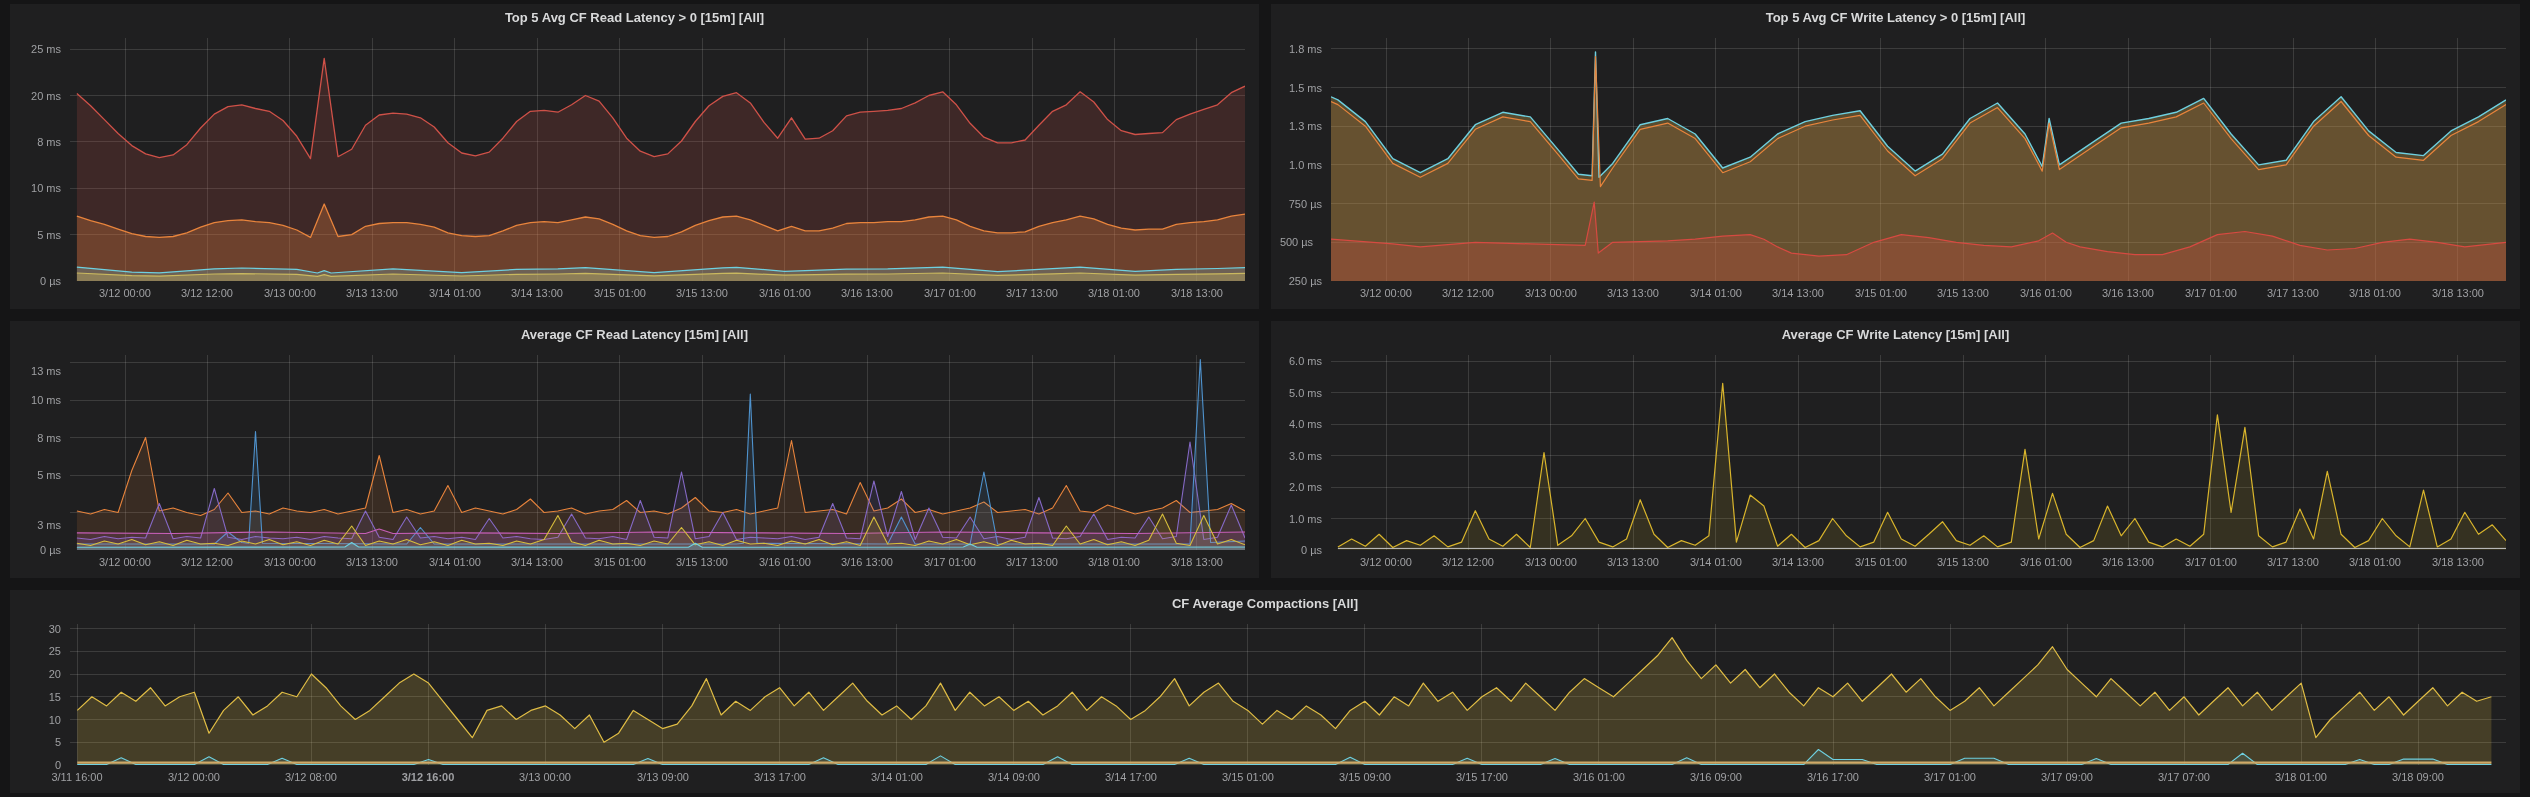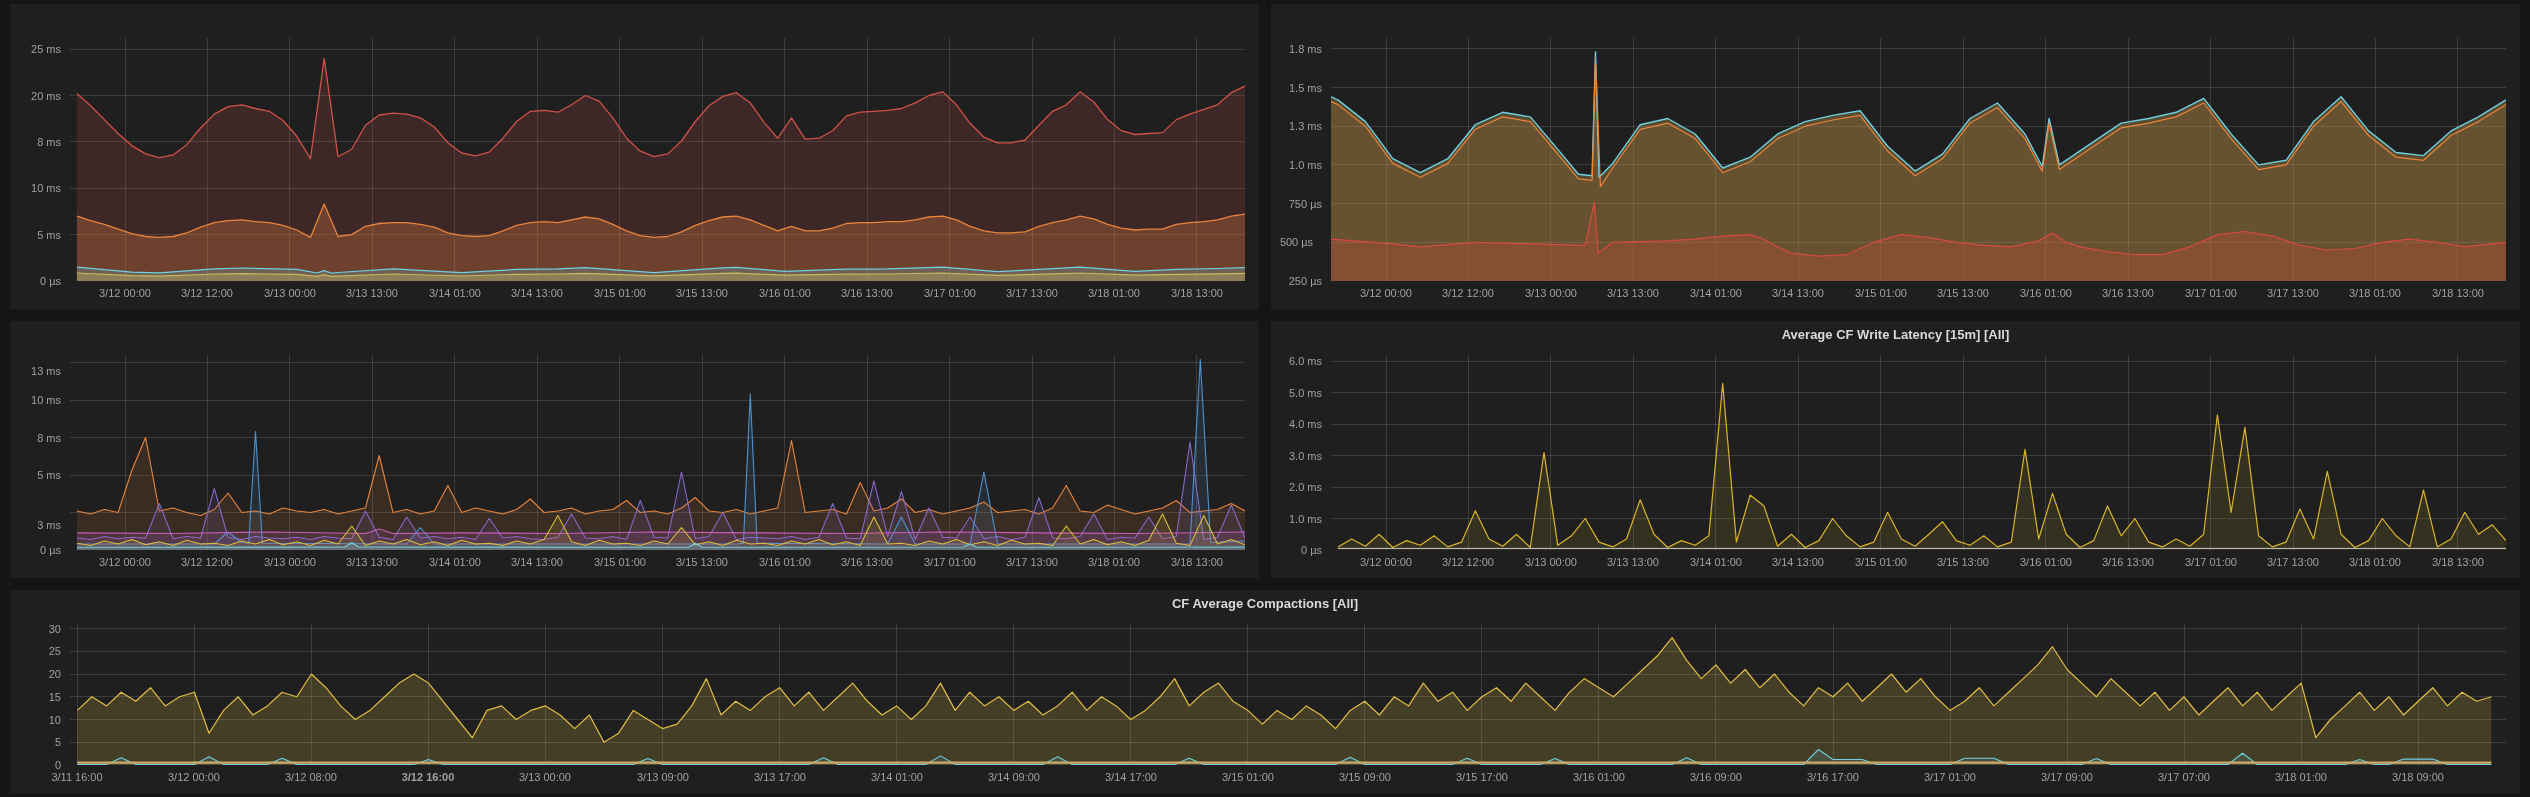--- a/index.html
+++ b/index.html
@@ -39,20 +39,21 @@
     position:absolute;width:90px;text-align:center;
     font-size:11px;color:#9fa0a3;white-space:nowrap;
   }
 </style>
 </head>
 <body>
 
 <div class="dash">
 
   <div class="panel">
+    <div class="panel-title">Top 5 Avg CF Read Latency &gt; 0 [15m] [All]</div>
     <div class="plot-wrap">
       <div class="plot">
           <svg width="1175" height="243">
             <line class="grid" x1="0" x2="1175" y1="243.0" y2="243.0"></line>
             <line class="grid" x1="0" x2="1175" y1="196.6" y2="196.6"></line>
             <line class="grid" x1="0" x2="1175" y1="150.3" y2="150.3"></line>
             <line class="grid" x1="0" x2="1175" y1="103.9" y2="103.9"></line>
             <line class="grid" x1="0" x2="1175" y1="57.5" y2="57.5"></line>
             <line class="grid" x1="0" x2="1175" y1="11.1" y2="11.1"></line>
             <line class="grid" y1="0" y2="243" x1="55.0" x2="55.0"></line>
@@ -96,20 +97,21 @@
         <span class="xtick" style="left:730px;top:257px;">3/16 01:00</span>
         <span class="xtick" style="left:812px;top:257px;">3/16 13:00</span>
         <span class="xtick" style="left:895px;top:257px;">3/17 01:00</span>
         <span class="xtick" style="left:977px;top:257px;">3/17 13:00</span>
         <span class="xtick" style="left:1059px;top:257px;">3/18 01:00</span>
         <span class="xtick" style="left:1142px;top:257px;">3/18 13:00</span>
       </div>
   </div>
 
   <div class="panel">
+    <div class="panel-title">Top 5 Avg CF Write Latency &gt; 0 [15m] [All]</div>
     <div class="plot-wrap">
       <div class="plot">
           <svg width="1175" height="243">
             <line class="grid" x1="0" x2="1175" y1="243.0" y2="243.0"></line>
             <line class="grid" x1="0" x2="1175" y1="204.3" y2="204.3"></line>
             <line class="grid" x1="0" x2="1175" y1="165.6" y2="165.6"></line>
             <line class="grid" x1="0" x2="1175" y1="126.9" y2="126.9"></line>
             <line class="grid" x1="0" x2="1175" y1="88.2" y2="88.2"></line>
             <line class="grid" x1="0" x2="1175" y1="49.5" y2="49.5"></line>
             <line class="grid" x1="0" x2="1175" y1="10.8" y2="10.8"></line>
@@ -153,20 +155,21 @@
         <span class="xtick" style="left:730px;top:257px;">3/16 01:00</span>
         <span class="xtick" style="left:812px;top:257px;">3/16 13:00</span>
         <span class="xtick" style="left:895px;top:257px;">3/17 01:00</span>
         <span class="xtick" style="left:977px;top:257px;">3/17 13:00</span>
         <span class="xtick" style="left:1059px;top:257px;">3/18 01:00</span>
         <span class="xtick" style="left:1142px;top:257px;">3/18 13:00</span>
       </div>
   </div>
 
   <div class="panel">
+    <div class="panel-title">Average CF Read Latency [15m] [All]</div>
     <div class="plot-wrap">
       <div class="plot">
           <svg width="1175" height="195">
             <line class="grid" x1="0" x2="1175" y1="195.0" y2="195.0"></line>
             <line class="grid" x1="0" x2="1175" y1="157.5" y2="157.5"></line>
             <line class="grid" x1="0" x2="1175" y1="120.0" y2="120.0"></line>
             <line class="grid" x1="0" x2="1175" y1="82.5" y2="82.5"></line>
             <line class="grid" x1="0" x2="1175" y1="45.0" y2="45.0"></line>
             <line class="grid" x1="0" x2="1175" y1="7.5" y2="7.5"></line>
             <line class="grid" y1="0" y2="195" x1="55.0" x2="55.0"></line>

